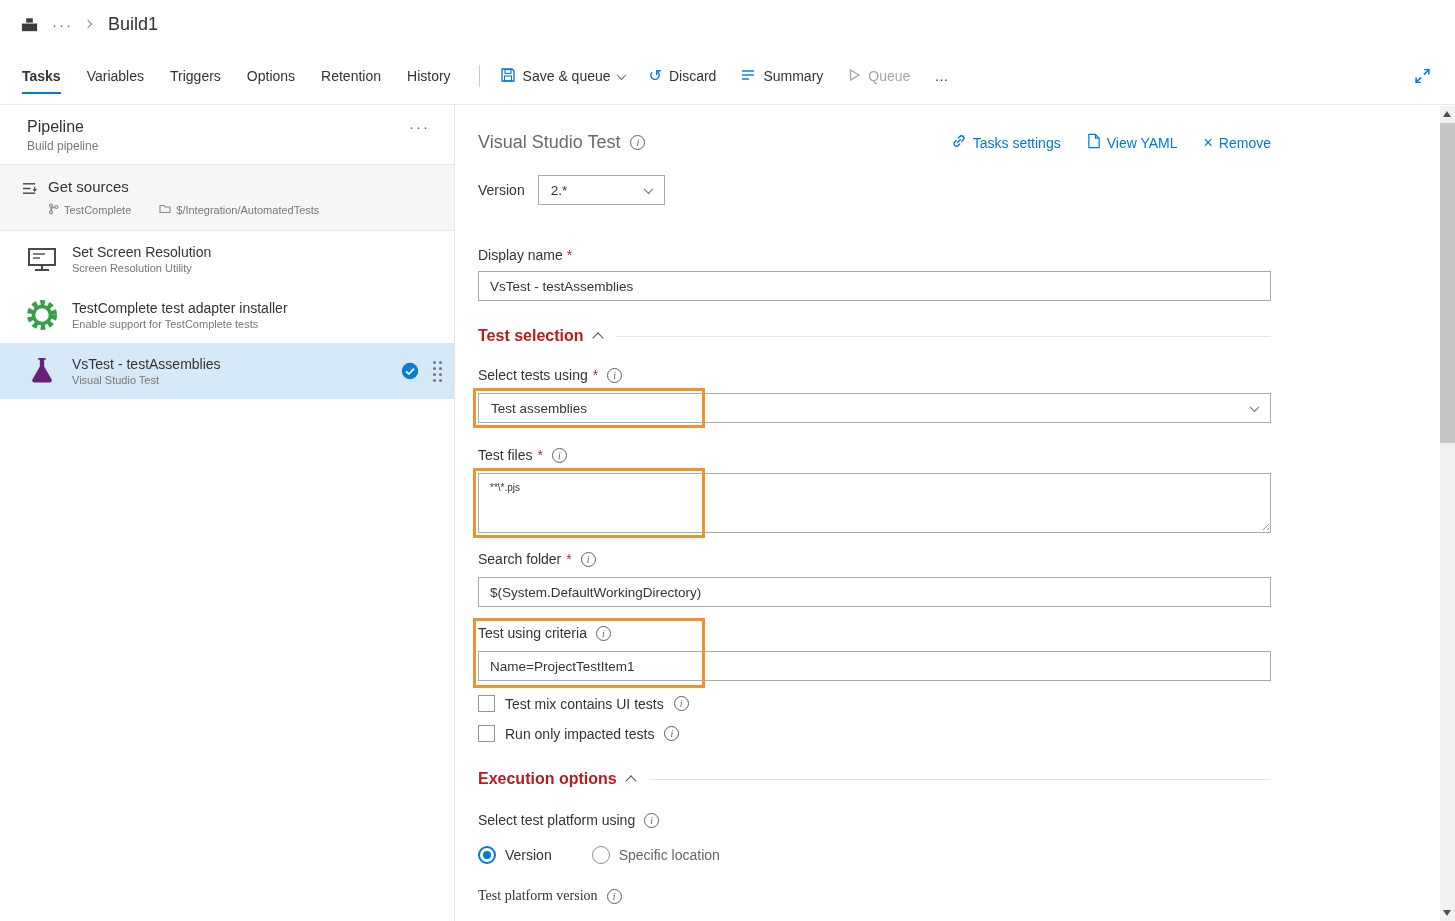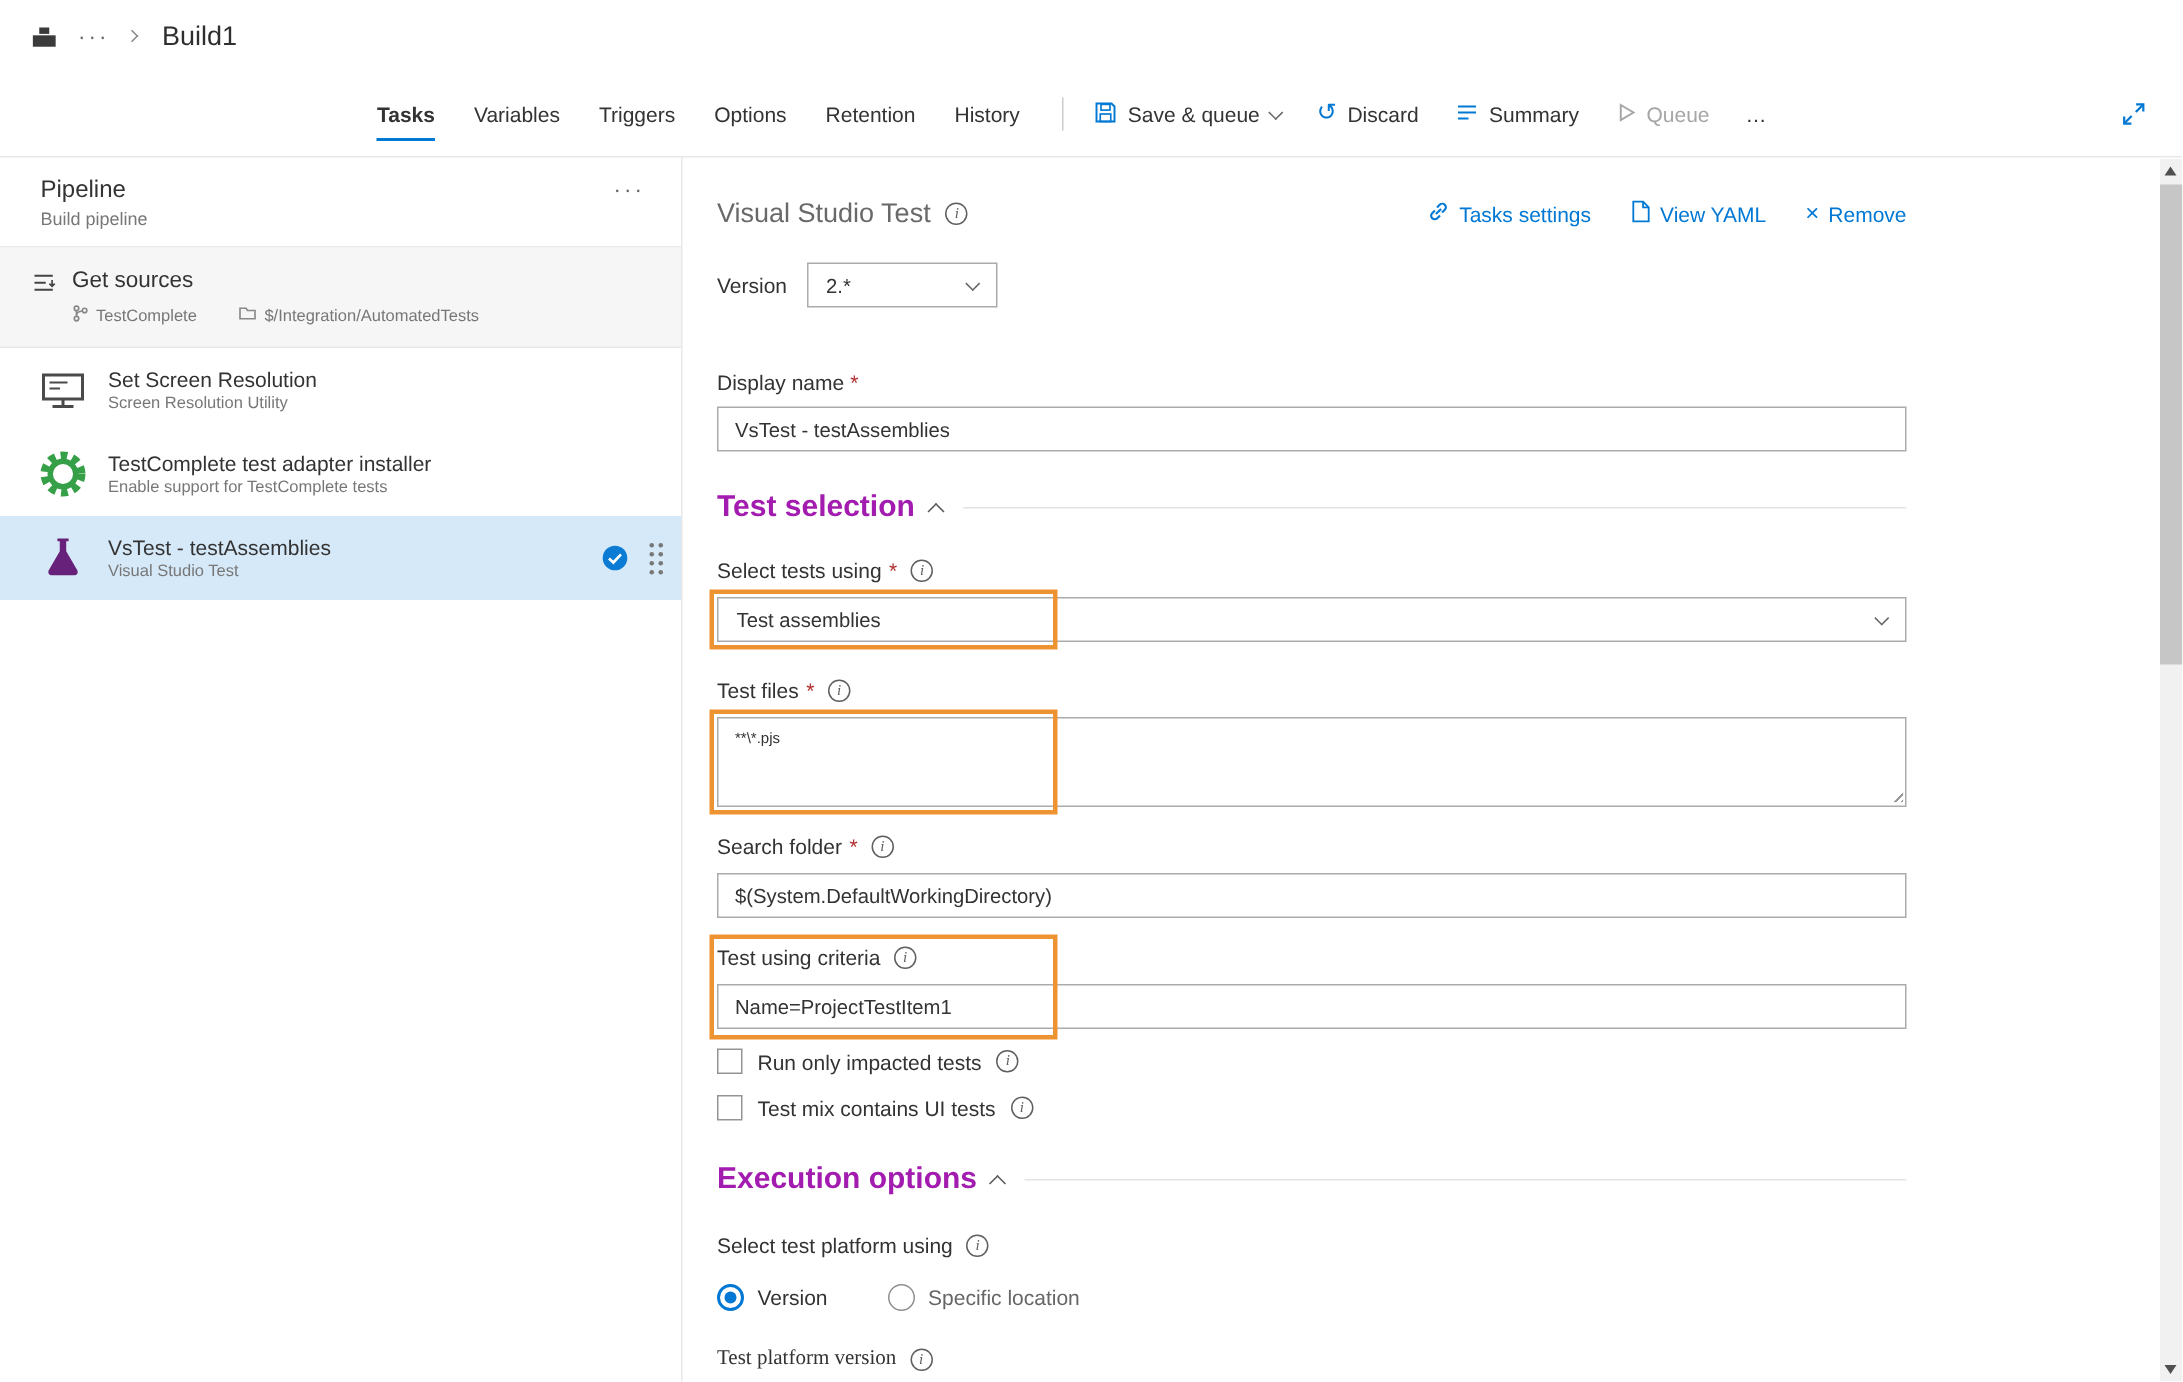--- a/index.html
+++ b/index.html
@@ -9,21 +9,21 @@
   .app { width:1455px; height:921px; position:relative; background:#fff; overflow:hidden; }
 
   
   .titlebar { height:48px; display:flex; align-items:center; padding-left:20px; }
   .logo { display:flex; margin-right:13px; }
   .bc-dots { color:#666; font-size:15px; letter-spacing:2px; margin-right:12px; cursor:pointer; }
   .chev-r { display:inline-block; width:6px; height:6px; border-top:1.4px solid #888; border-right:1.4px solid #888; transform:rotate(45deg); margin-right:17px; }
   .build-title { font-size:18px; font-weight:400; color:#2f2f2f; }
 
   
-  .menubar { height:57px; display:flex; align-items:center; border-bottom:1px solid #e8e8e8; padding:0 24px 0 22px; position:relative;justify-content:center; }
+  .menubar { height:57px; display:flex; align-items:center; border-bottom:1px solid #e8e8e8; padding:0 24px 0 22px; position:relative; }
   .tabs { display:flex; gap:26px; height:100%; }
   .tab { display:flex; align-items:center; font-size:14px; color:#333; cursor:pointer; position:relative; }
   .tab.active { font-weight:700; }
   .tab.active::after { content:""; position:absolute; left:0; right:0; bottom:10px; height:2px; background:#0078d4; }
   .vdiv { width:1px; height:22px; background:#ccc; margin:0 20px 0 28px; }
   .tb-btn { display:flex; align-items:center; gap:7px; font-size:14px; color:#333; margin-right:24px; cursor:pointer; white-space:nowrap; }
   .tb-btn.disabled { color:#a6a6a6; cursor:default; }
   .glyph-blue { color:#0078d4; font-size:16px; line-height:1; }
   .chev-d { display:inline-block; width:7px; height:7px; border-right:1.4px solid #666; border-bottom:1.4px solid #666; transform:rotate(45deg) translate(-1px,-1px); }
   .expand { position:absolute; right:24px; top:50%; transform:translateY(-50%); display:flex; cursor:pointer; }
@@ -71,21 +71,21 @@
   .version-row { margin-top:22px; display:flex; align-items:center; gap:13px; font-size:14px; }
   .selectbox { height:30px; border:1px solid #ababab; background:#fff; display:flex; align-items:center; justify-content:space-between; padding:0 12px; font-size:13.5px; color:#333; cursor:pointer; }
   .selectbox.sm { width:127px; }
   .selectbox.full { width:100%; }
 
   .fgroup { margin-top:42px; }
   .flabel { font-size:14px; color:#333; display:flex; align-items:center; gap:8px; }
   .req { color:#b0302f; margin-left:-4px; }
   .txt { display:block; margin-top:8px; width:100%; height:30px; border:1px solid #ababab; padding:0 11px; font-size:13.5px; color:#333; font-family:inherit; outline:none; background:#fff; }
 
-  .sect { margin-top:26px; display:flex; align-items:center; gap:10px; font-size:20px; font-weight:600; color:#a21caf; cursor:pointer; }
+  .sect { margin-top:26px; display:flex; align-items:center; gap:10px; font-size:16px; font-weight:600; color:#b91c1c; cursor:pointer; }
   .chev-u { display:inline-block; width:8px; height:8px; border-top:1.6px solid #555; border-right:1.6px solid #555; transform:rotate(-45deg); margin-top:4px; }
   .sline { flex:1; border-top:1px solid #e3e3e3; margin-left:4px; }
 
   .lblrow { margin-top:22px; display:flex; align-items:center; gap:9px; font-size:14px; color:#333; }
 
   .ddwrap, .tawrap, .fcwrap { position:relative; }
   .ddwrap { margin-top:10px; }
   .tawrap { margin-top:10px; }
   .fcwrap { margin-top:18px; }
   .ta { display:block; width:100%; height:60px; border:1px solid #ababab; padding:8px 11px; font-size:10px; color:#333; font-family:inherit; resize:none; outline:none; background:#fff; }
@@ -393,28 +393,28 @@
 
         <div class="fcwrap">
           <div class="lblrow" style="margin-top:0;">
             <span>Test using criteria</span>
             <span class="info"></span>
           </div>
           <input class="txt" style="margin-top: 10px;" value="Name=ProjectTestItem1">
           <div class="hl hl-fc"></div>
         </div>
 
+        <div class="cbrow" style="margin-top:14px;">
+          <span class="cb"></span>
+          <span>Test mix contains UI tests</span>
+          <span class="info"></span>
+        </div>
         <div class="cbrow">
           <span class="cb"></span>
           <span>Run only impacted tests</span>
-          <span class="info"></span>
-        </div>
-        <div class="cbrow" style="margin-top:14px;">
-          <span class="cb"></span>
-          <span>Test mix contains UI tests</span>
           <span class="info"></span>
         </div>
 
         <div class="sect" style="margin-top:28px;">
           <span>Execution options</span>
           <span class="chev-u"></span>
           <span class="sline"></span>
         </div>
 
         <div class="lblrow" style="margin-top:24px;">

